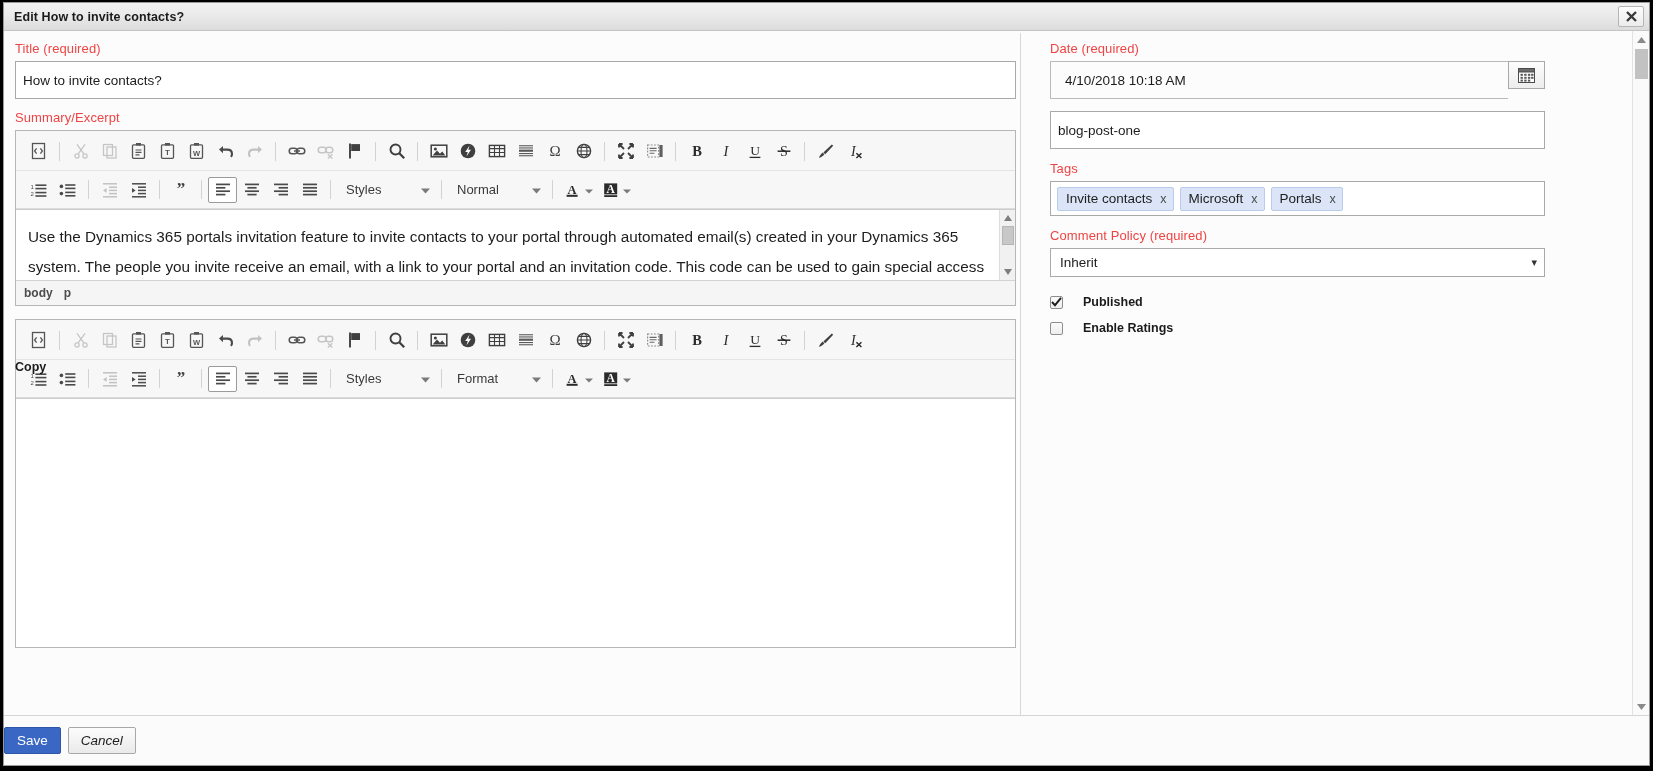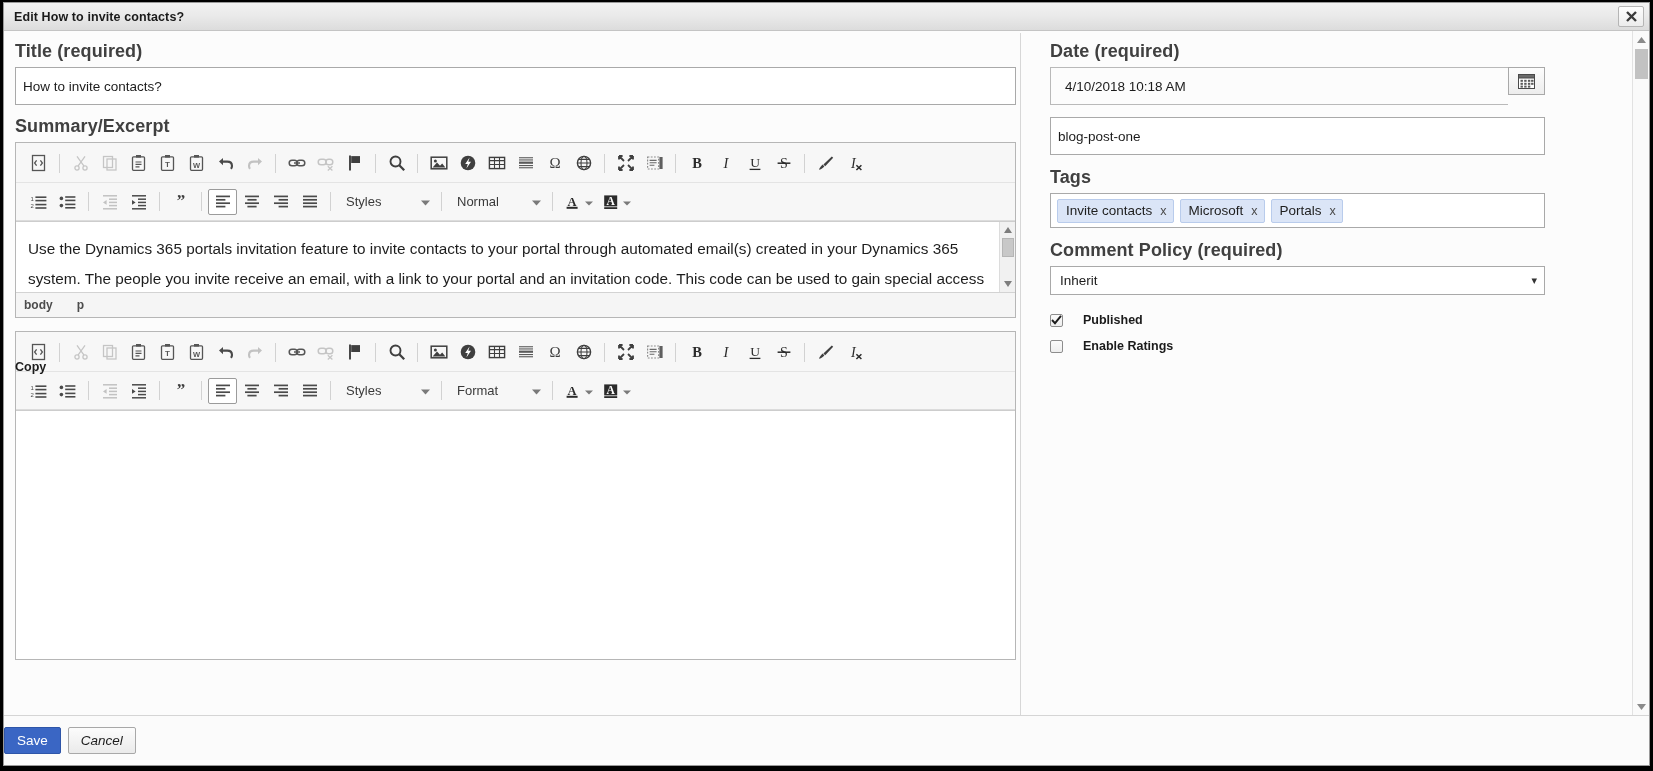--- a/index.html
+++ b/index.html
@@ -77,23 +77,23 @@
     margin-bottom: 0px;
   }
   #right-pane {
     flex: 1 1 auto;
     padding: 10px 0 0 29px;
     position: relative;
   }
 
   
   .flabel {
-    font-weight: bold;
-    font-size: 18px;
-    color: #404040;
+    font-weight: normal;
+    font-size: 13px;
+    color: #ef4444;
     margin-bottom: 5px;
     display: block;
     letter-spacing: 0.1px;
   }
   .ftext {
     height: 28px;
     border: 1px solid #a9a9a9;
     background: #fff;
     font-family: "Liberation Sans", sans-serif;
     font-size: 13.5px;
@@ -174,21 +174,21 @@
     line-height: 29.5px;
     color: #1d1d1d;
     padding: 12px 22px 0 12px;
   }
   .cke-path {
     height: 25px;
     background: #f5f5f5;
     border-top: 1px solid #d3d3d3;
     display: flex; align-items: center;
     padding-left: 8px;
-    gap: 24px;
+    gap: 11px;
   }
   .cke-path span {
     font-size: 12px; font-weight: bold; color:#4c4c4c; cursor:pointer;
   }
 
   
   .iscroll {
     position: absolute;
     right: 0; top: 0; bottom: 0;
     width: 16px;

